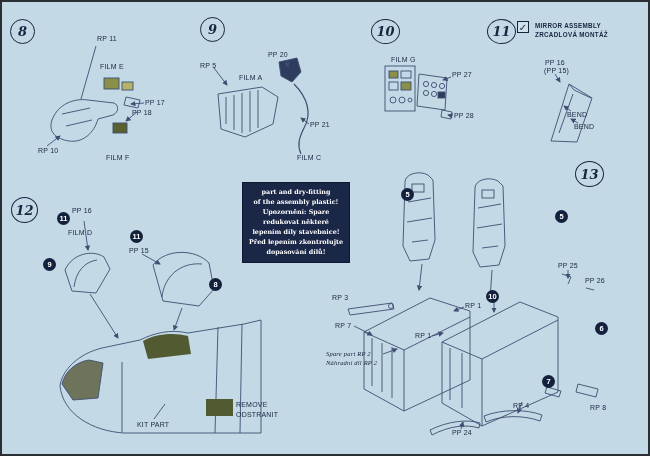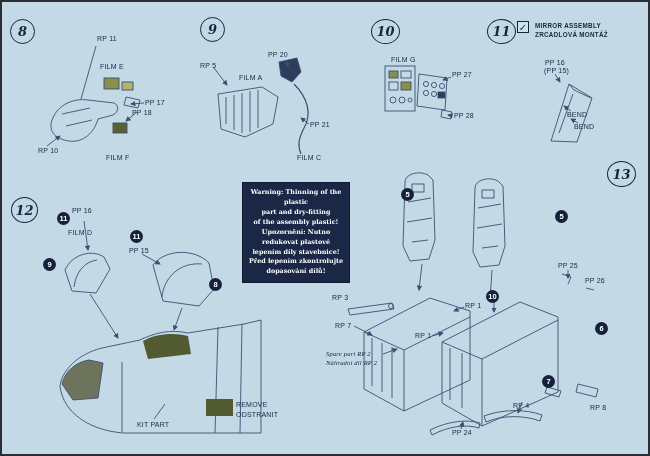--- a/index.html
+++ b/index.html
@@ -137,21 +137,21 @@
       <line x1="520" y1="400" x2="516" y2="411" marker-end="url(#ah)"></line>
       <line x1="566" y1="268" x2="566" y2="276" marker-end="url(#ah)"></line>
     </g>
   </svg>
 
   <div class="circ" style="left:8px;top:17px;width:23px;height:23px">8</div>
   <div class="circ" style="left:198px;top:15px;width:23px;height:23px">9</div>
   <div class="circ" style="left:369px;top:17px;width:27px;height:23px">10</div>
   <div class="circ" style="left:485px;top:17px;width:27px;height:23px">11</div>
   <div class="circ" style="left:9px;top:195px;width:25px;height:24px">12</div>
-  <div class="circ" style="left:605px;top:159px;width:27px;height:24px">13</div>
+  <div class="circ" style="left:573px;top:159px;width:27px;height:24px">13</div>
 
   <div class="ref" style="left:55px;top:210px">11</div>
   <div class="ref" style="left:128px;top:228px">11</div>
   <div class="ref" style="left:41px;top:256px">9</div>
   <div class="ref" style="left:207px;top:276px">8</div>
   <div class="ref" style="left:399px;top:186px">5</div>
   <div class="ref" style="left:553px;top:208px">5</div>
   <div class="ref" style="left:484px;top:288px">10</div>
   <div class="ref" style="left:593px;top:320px">6</div>
   <div class="ref" style="left:540px;top:373px">7</div>
@@ -182,24 +182,23 @@
   <div class="lbl" style="left:572px;top:121px">BEND</div>
 
   <div class="lbl" style="left:70px;top:205px">PP 16</div>
   <div class="lbl" style="left:66px;top:227px">FILM D</div>
   <div class="lbl" style="left:127px;top:245px">PP 15</div>
   <div class="lbl" style="left:135px;top:419px">KIT PART</div>
   <div class="lbl" style="left:234px;top:399px">REMOVE</div>
   <div class="lbl" style="left:234px;top:409px">ODSTRANIT</div>
 
   <div class="warn">
-    <div>Warning: Thinning of the plastic</div>
     <div>part and dry-fitting</div>
     <div>of the assembly plastic!</div>
-    <div>Upozornění: Nutno redukovat plastové</div>
+    <div>Upozornění: Spare redukovat některé</div>
     <div>lepením díly stavebnice!</div>
     <div>Před lepením zkontrolujte</div>
     <div>dopasování dílů!</div>
   </div>
 
   <div class="lbl" style="left:330px;top:292px">RP 3</div>
   <div class="lbl" style="left:333px;top:320px">RP 7</div>
   <div class="lbl" style="left:463px;top:300px">RP 1</div>
   <div class="lbl" style="left:413px;top:330px">RP 1</div>
   <div class="lbl spare" style="left:324px;top:348px">Spare part RP 2</div>

